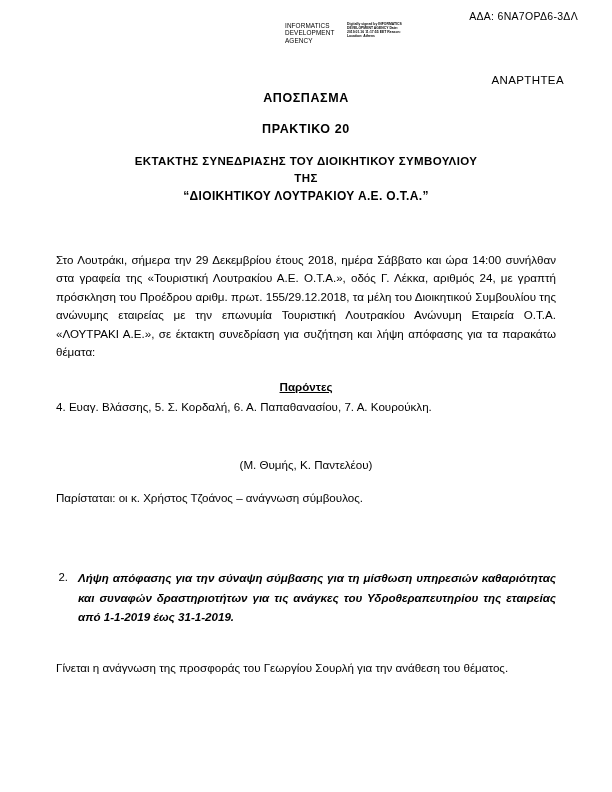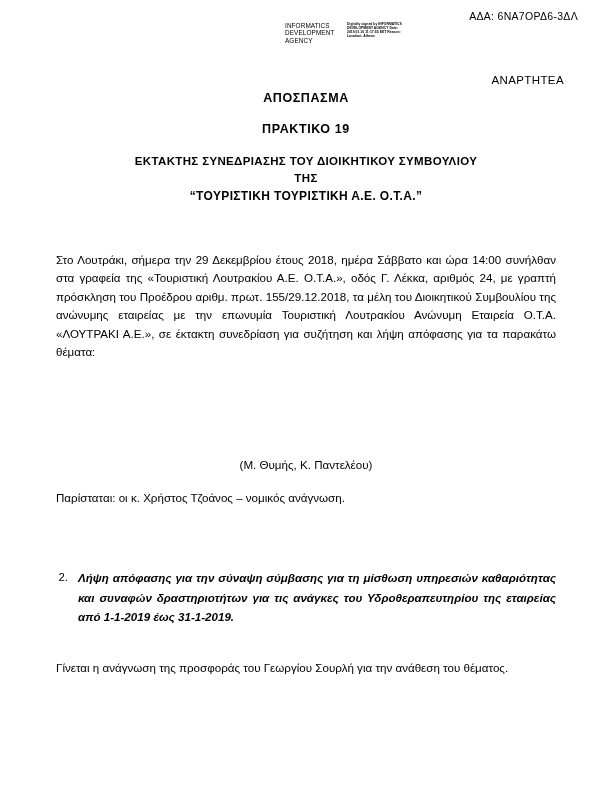--- a/index.html
+++ b/index.html
@@ -204,38 +204,40 @@
     <div class="sig-block">
       <div class="sig-agency">INFORMATICS DEVELOPMENT AGENCY</div>
       <div class="sig-detail">Digitally signed by INFORMATICS DEVELOPMENT AGENCY Date: 2019.01.16 11:17:55 EET Reason: Location: Athens</div>
     </div>
   </div>
 
   <div class="anarthtea">ΑΝΑΡΤΗΤΕΑ</div>
 
   <div class="t-center t-apospasma">ΑΠΟΣΠΑΣΜΑ</div>
 
-  <div class="t-center t-praktiko">ΠΡΑΚΤΙΚΟ 19</div>
+  <div class="t-center t-praktiko">ΠΡΑΚΤΙΚΟ 20</div>
 
   <div class="t-center t-line1">ΕΚΤΑΚΤΗΣ ΣΥΝΕΔΡΙΑΣΗΣ ΤΟΥ ΔΙΟΙΚΗΤΙΚΟΥ ΣΥΜΒΟΥΛΙΟΥ</div>
 
   <div class="t-center t-line2">ΤΗΣ</div>
 
-  <div class="t-center t-line3">“ΤΟΥΡΙΣΤΙΚΗ ΤΟΥΡΙΣΤΙΚΗ Α.Ε. Ο.Τ.Α.”</div>
+  <div class="t-center t-line3">“ΔΙΟΙΚΗΤΙΚΟΥ ΛΟΥΤΡΑΚΙΟΥ Α.Ε. Ο.Τ.Α.”</div>
 
   <div class="body-para p-intro">Στο Λουτράκι, σήμερα την 29 Δεκεμβρίου έτους 2018, ημέρα Σάββατο και ώρα 14:00 συνήλθαν στα γραφεία της «Τουριστική Λουτρακίου Α.Ε. Ο.Τ.Α.», οδός Γ. Λέκκα, αριθμός 24, με γραπτή πρόσκληση του Προέδρου αριθμ. πρωτ. 155/29.12.2018, τα μέλη του Διοικητικού Συμβουλίου της ανώνυμης εταιρείας με την επωνυμία Τουριστική Λουτρακίου Ανώνυμη Εταιρεία Ο.Τ.Α. «ΛΟΥΤΡΑΚΙ Α.Ε.», σε έκτακτη συνεδρίαση για συζήτηση και λήψη απόφασης για τα παρακάτω θέματα:</div>
 
+  <div class="section-head h-parontes">Παρόντες</div>
 
   <div class="list-lines l-parontes">
+    <div>4. Ευαγ. Βλάσσης, 5. Σ. Κορδαλή, 6. Α. Παπαθανασίου, 7. Α. Κουρούκλη.</div>
   </div>
 
 
   <div class="centered-line l-apontes-names">(Μ. Θυμής, Κ. Παντελέου)</div>
 
-  <div class="plain-line l-paristatai">Παρίσταται: οι κ. Χρήστος Τζοάνος – νομικός ανάγνωση.</div>
+  <div class="plain-line l-paristatai">Παρίσταται: οι κ. Χρήστος Τζοάνος – ανάγνωση σύμβουλος.</div>
 
 
   <div class="agenda-item">
     <div class="agenda-num">2.</div>
     <div class="agenda-text">Λήψη απόφασης για την σύναψη σύμβασης για τη μίσθωση υπηρεσιών καθαριότητας και συναφών δραστηριοτήτων για τις ανάγκες του Υδροθεραπευτηρίου της εταιρείας από 1-1-2019 έως 31-1-2019.</div>
   </div>
 
   <div class="p-closing">Γίνεται η ανάγνωση της προσφοράς του Γεωργίου Σουρλή για την ανάθεση του θέματος.</div>
 
 </div>

